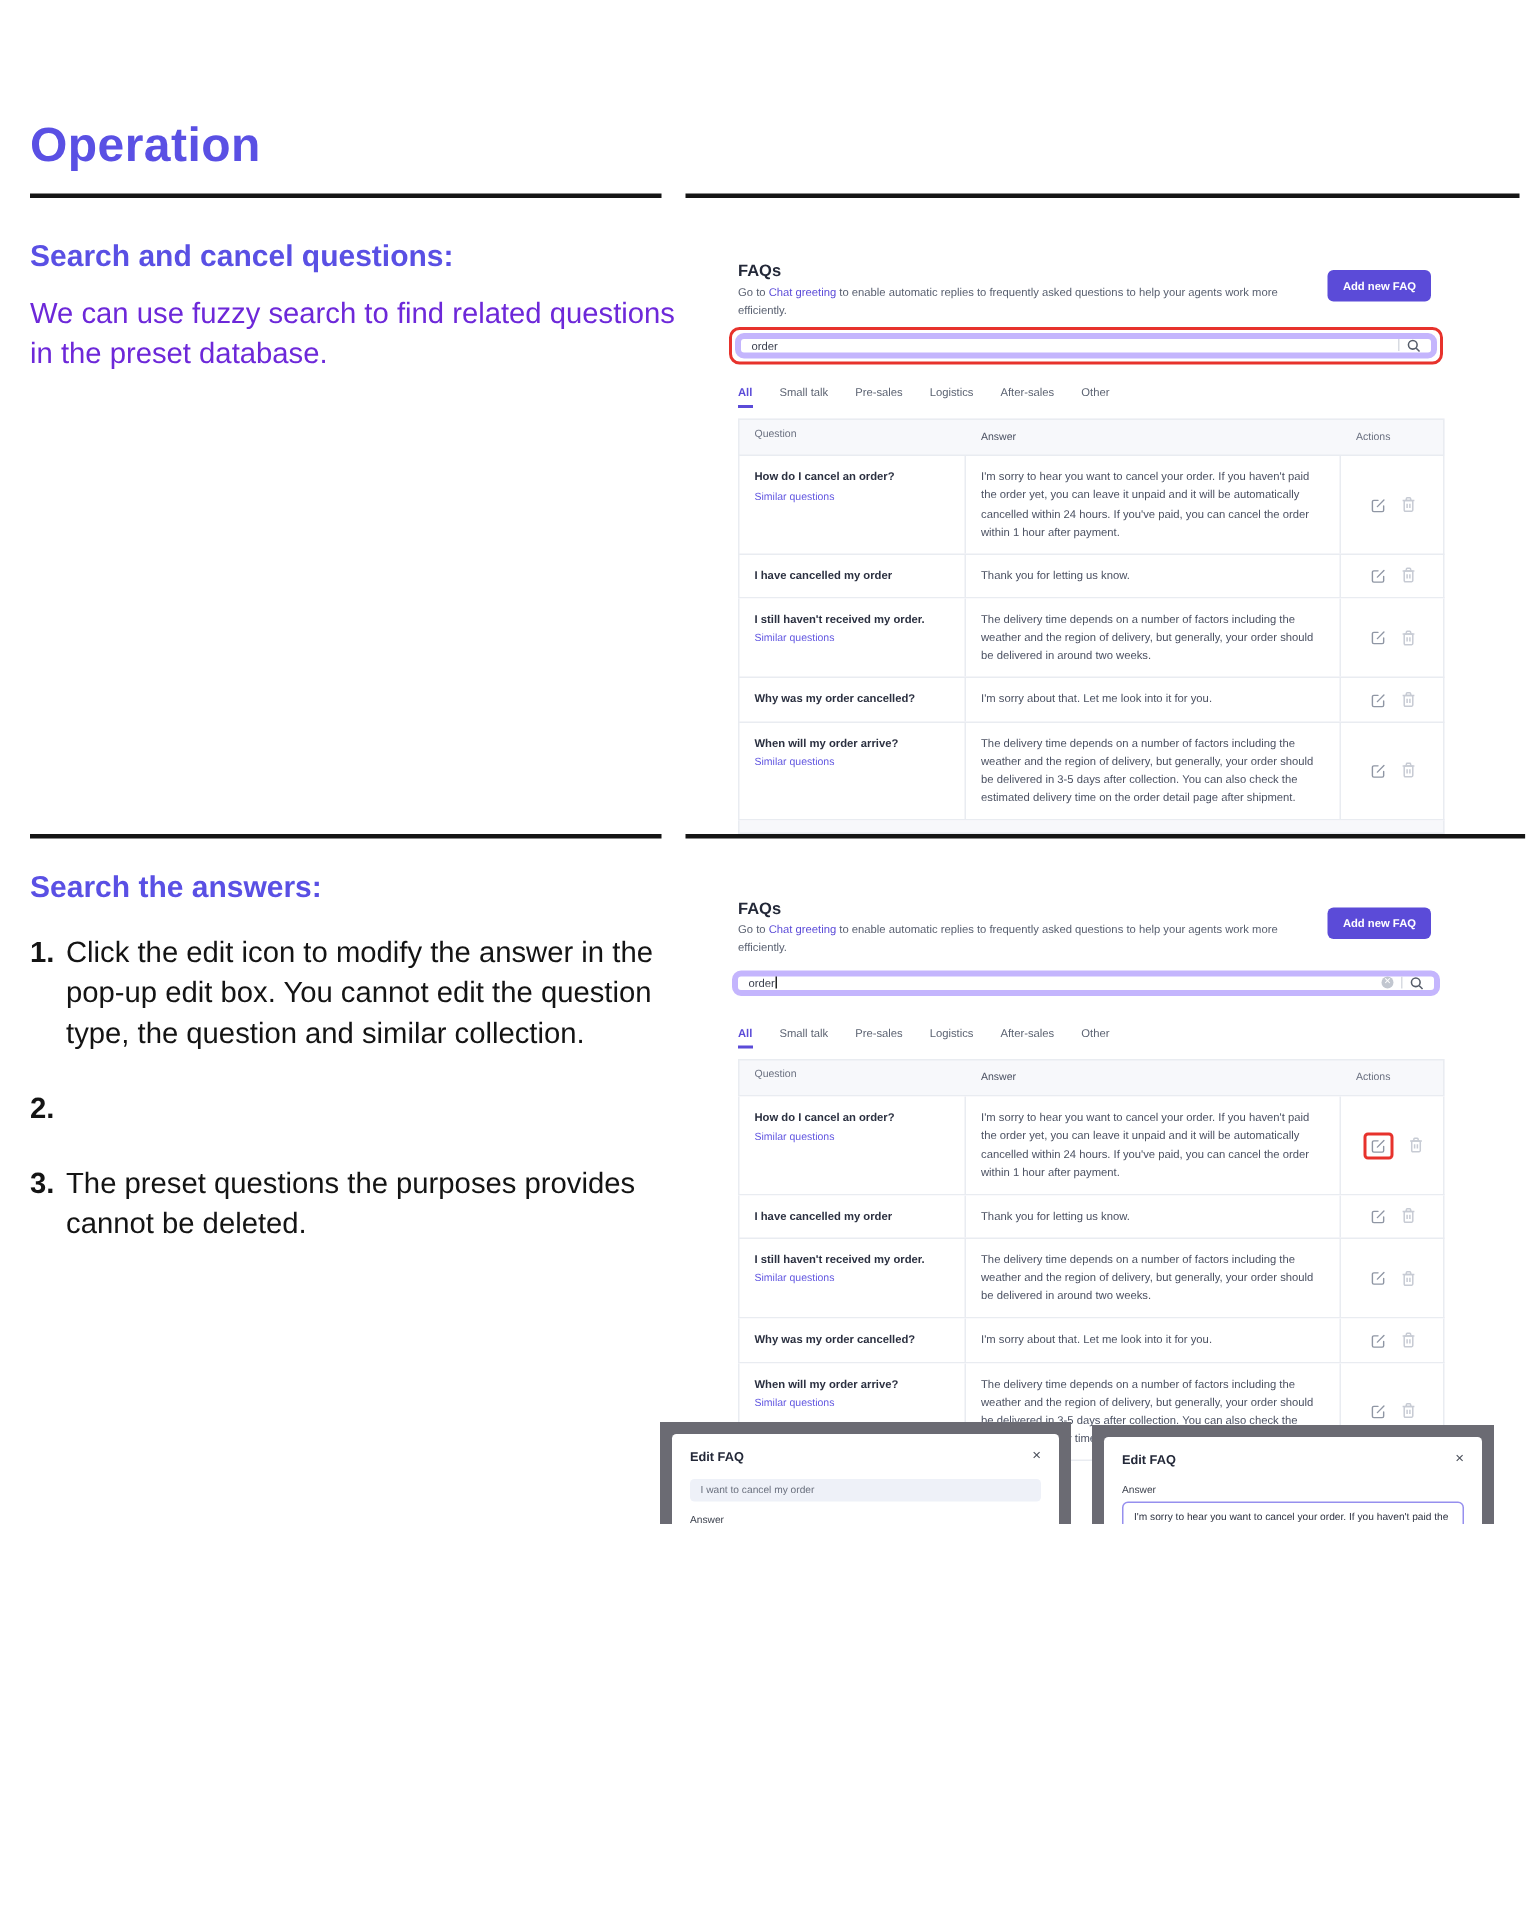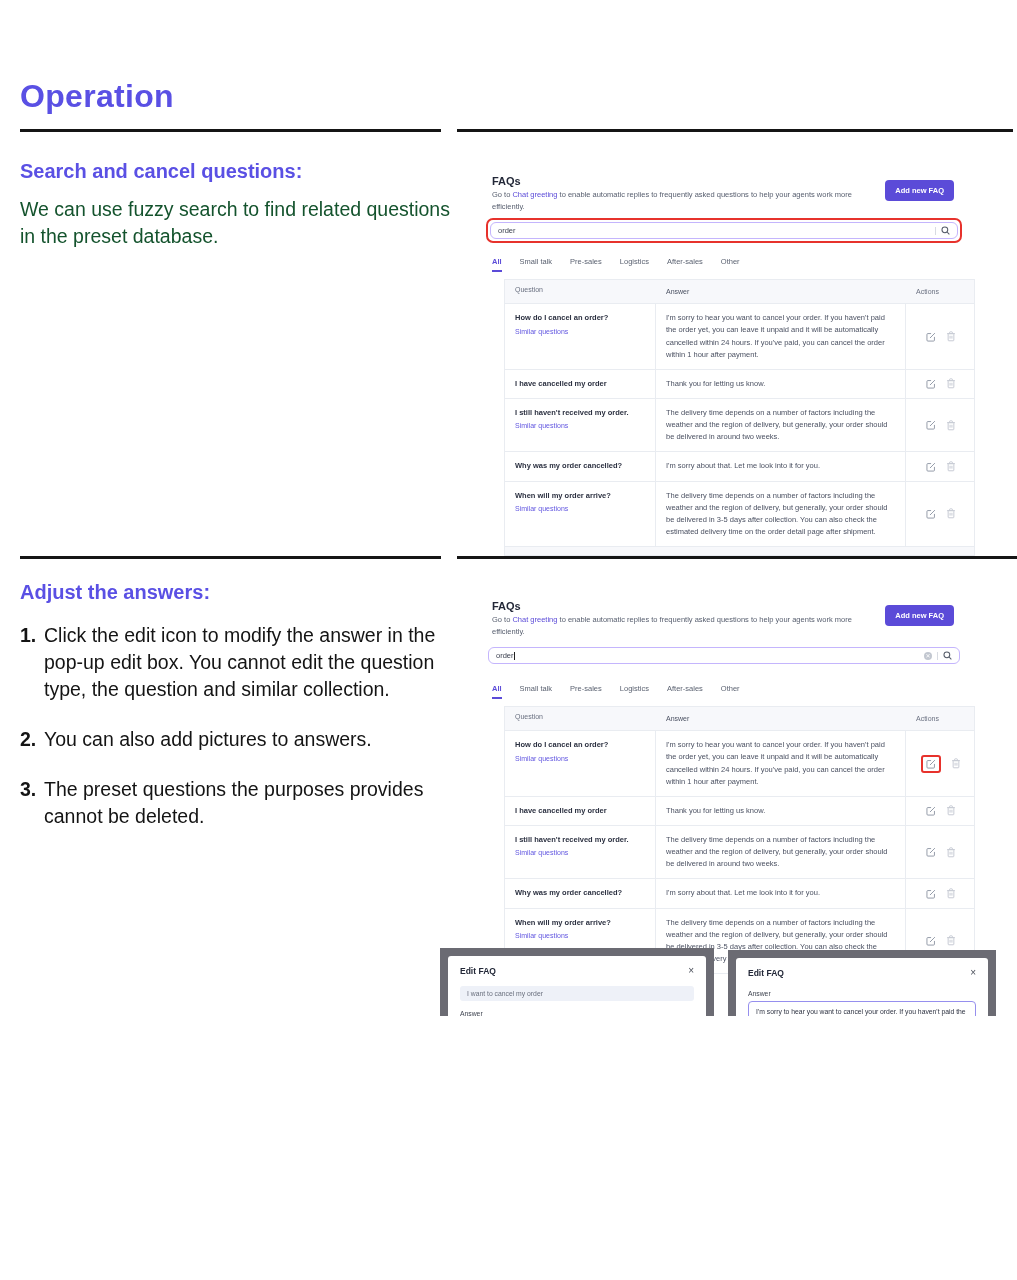--- a/index.html
+++ b/index.html
@@ -2,47 +2,47 @@
 <html><head>
 <meta charset="utf-8">
 <style>
   * { margin:0; padding:0; box-sizing:border-box; }
   html,body { width:1017px; height:1280px; background:#ffffff; font-family:"Liberation Sans",sans-serif; }
   #page { position:relative; width:1017px; height:1016px; background:#fff; overflow:hidden; }
 
   
   .doc-title { position:absolute; font-size:32px; font-weight:800; color:#5a50e4; letter-spacing:.3px; }
   .doc-h2 { position:absolute; font-size:20px; font-weight:700; color:#5a50e4; }
-  .doc-body { position:absolute; font-size:19.5px; line-height:1.38; color:#14532d; }
+  .doc-body { position:absolute; font-size:19.5px; line-height:1.38; color:#6d28d9; }
   .hr { position:absolute; background:#151515; height:3px; }
   .ex-wrap { position:absolute; left:457px; top:56px; width:560px; line-height:1.22; color:#5a50e4; }
   .ex-big { font-size:31px; font-weight:800; }
   .ex-paren { font-size:24px; font-weight:500; color:#645ae8; }
   .num-list { position:absolute; left:20px; top:622px; width:432px; }
   .num-item { display:flex; margin-bottom:23px; font-size:19.5px; line-height:1.38; color:#141414; }
   .num-marker { font-weight:800; width:24px; flex:none; }
 
   
   .shot { position:absolute; background:#fff; }
   .faq-title { position:absolute; left:12px; top:8px; font-size:11px; font-weight:700; color:#232838; }
   .faq-sub { position:absolute; left:12px; top:22px; width:392px; font-size:7.5px; line-height:1.65; color:#596070; }
   .faq-link { color:#5b4bd8; }
   .btn-add { position:absolute; right:14px; top:13px; background:#5b4bd8; color:#fff; border:none; border-radius:4px; font-size:7.5px; font-weight:700; padding:6px 10px; font-family:inherit; }
   .red-box { border:2px solid #e7322c; border-radius:7px; }
   .search-outer { position:absolute; left:6px; top:51px; width:476px; padding:2px; }
-  .search-input { display:flex; align-items:center; border:1px solid #c4b5fd; border-radius:6px; height:17px; padding:0 7px; font-size:7.5px; color:#3a3f4e; background:#fff; }
+  .search-input { display:flex; border:4px solid #c4b5fd; border-radius:6px; height:17px; padding:0 7px; font-size:7.5px; color:#3a3f4e; background:#fff; }
   .search-text { flex:1; }
   .cursor { display:inline-block; width:1px; height:8px; background:#222; vertical-align:-1px; }
   .vdiv { width:1px; height:8px; background:#d8dbe2; margin:0 5px; }
   .clear-ic { width:8px; height:8px; border-radius:50%; background:#c2c7d0; color:#fff; font-size:6px; line-height:8px; text-align:center; }
   .svg-ic { display:block; }
   .tabs { position:absolute; left:12px; display:flex; gap:18px; font-size:7.5px; color:#5c6372; }
   .tab { padding-bottom:4px; }
   .tab.active { color:#5b4bd8; font-weight:700; border-bottom:2px solid #5b4bd8; }
-  .tbl { position:absolute; left:24px; width:471px; font-size:7.5px; }
+  .tbl { position:absolute; left:12px; width:471px; font-size:7.5px; }
   .thead { display:flex; background:#f7f8fb; border:1px solid #e9ecf1; color:#6a7080; font-size:7px; }
   .thead > div { padding:6px 10px; }
   .trow { display:flex; border:1px solid #e9ecf1; border-top:none; background:#fff; }
   .col-q { width:150px; flex:none; padding:8px 10px; }
   .col-a { width:251px; flex:none; padding:8px 10px; border-left:1px solid #e9ecf1; border-right:1px solid #e9ecf1; color:#4b5162; line-height:1.62; }
   .col-act { width:70px; flex:none; padding:8px 6px; display:flex; gap:10px; justify-content:center; align-items:center; }
   .qt { font-weight:700; color:#2b3040; line-height:1.5; }
   .sim { margin-top:4px; color:#6257e0; font-size:7px; }
   .strip { height:9px; background:#f7f8fb; border:1px solid #e9ecf1; border-top:none; }
   .red-ic-wrap { border:2px solid #e7322c; border-radius:3px; padding:2px 3px; display:inline-flex; }
@@ -75,30 +75,29 @@
 
 <div id="page">
 
   <div class="doc-title" style="left:20px; top:78px;">Operation</div>
   <div class="hr" style="left:20px; top:129px; width:421px;"></div>
 
   <div class="doc-h2" style="left:20px; top:160px;">Search and cancel questions:</div>
   <div class="doc-body" style="left:20px; top:196px; width:432px;">We can use fuzzy search to find related questions in the preset database.</div>
 
   <div class="hr" style="left:20px; top:556px; width:421px;"></div>
-  <div class="doc-h2" style="left:20px; top:581px;">Adjust the answers:</div>
+  <div class="doc-h2" style="left:20px; top:581px;">Search the answers:</div>
 
   <div class="num-list">
     <div class="num-item">
       <span class="num-marker">1.</span>
       <span>Click the edit icon to modify the answer in the pop-up edit box. You cannot edit the question type, the question and similar collection.</span>
     </div>
     <div class="num-item">
       <span class="num-marker">2.</span>
-      <span>You can also add pictures to answers.</span>
     </div>
     <div class="num-item">
       <span class="num-marker">3.</span>
       <span>The preset questions the purposes provides cannot be deleted.</span>
     </div>
   </div>
 
   <div class="hr" style="left:20px; top:1168px; width:424px;"></div>
 
   <div class="hr" style="left:457px; top:129px; width:556px;"></div>

